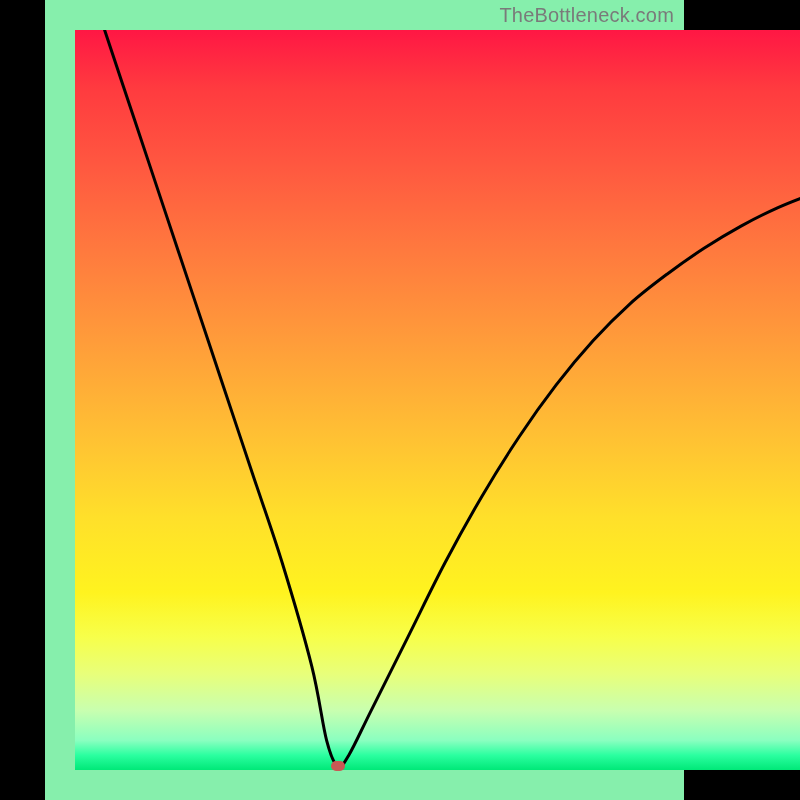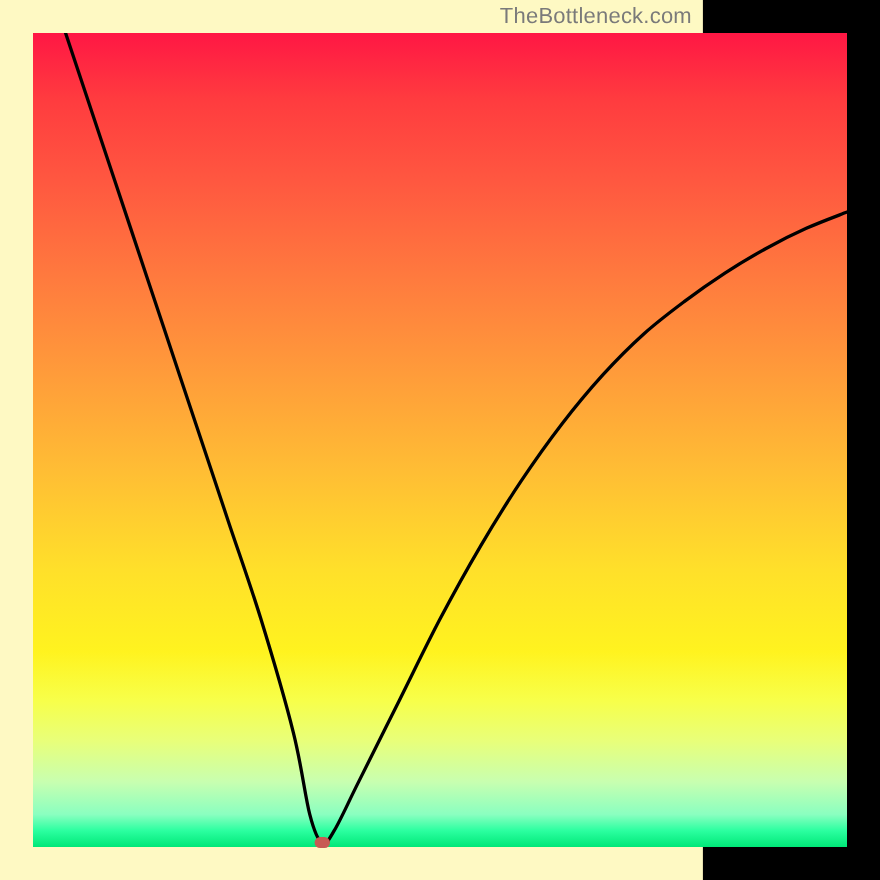--- a/index.html
+++ b/index.html
@@ -1,21 +1,22 @@
 <!DOCTYPE html>
 <html><head>
 <meta charset="utf-8">
 <style>
   * { margin: 0; padding: 0; box-sizing: border-box; }
   html, body { width: 800px; height: 800px; overflow: hidden; background: #000; }
   .stage {
     position: relative;
     width: 639px;
     height: 800px;
-    background: #fef9c3;
+    background: #86efac;
+    margin-left: 45px;
   }
   .plot-area {
     position: absolute;
     left: 30px;
     top: 30px;
     width: 740px;
     height: 740px;
     background: linear-gradient(to bottom,
       #ff1744 0%,
       #ff3b3f 8%,

